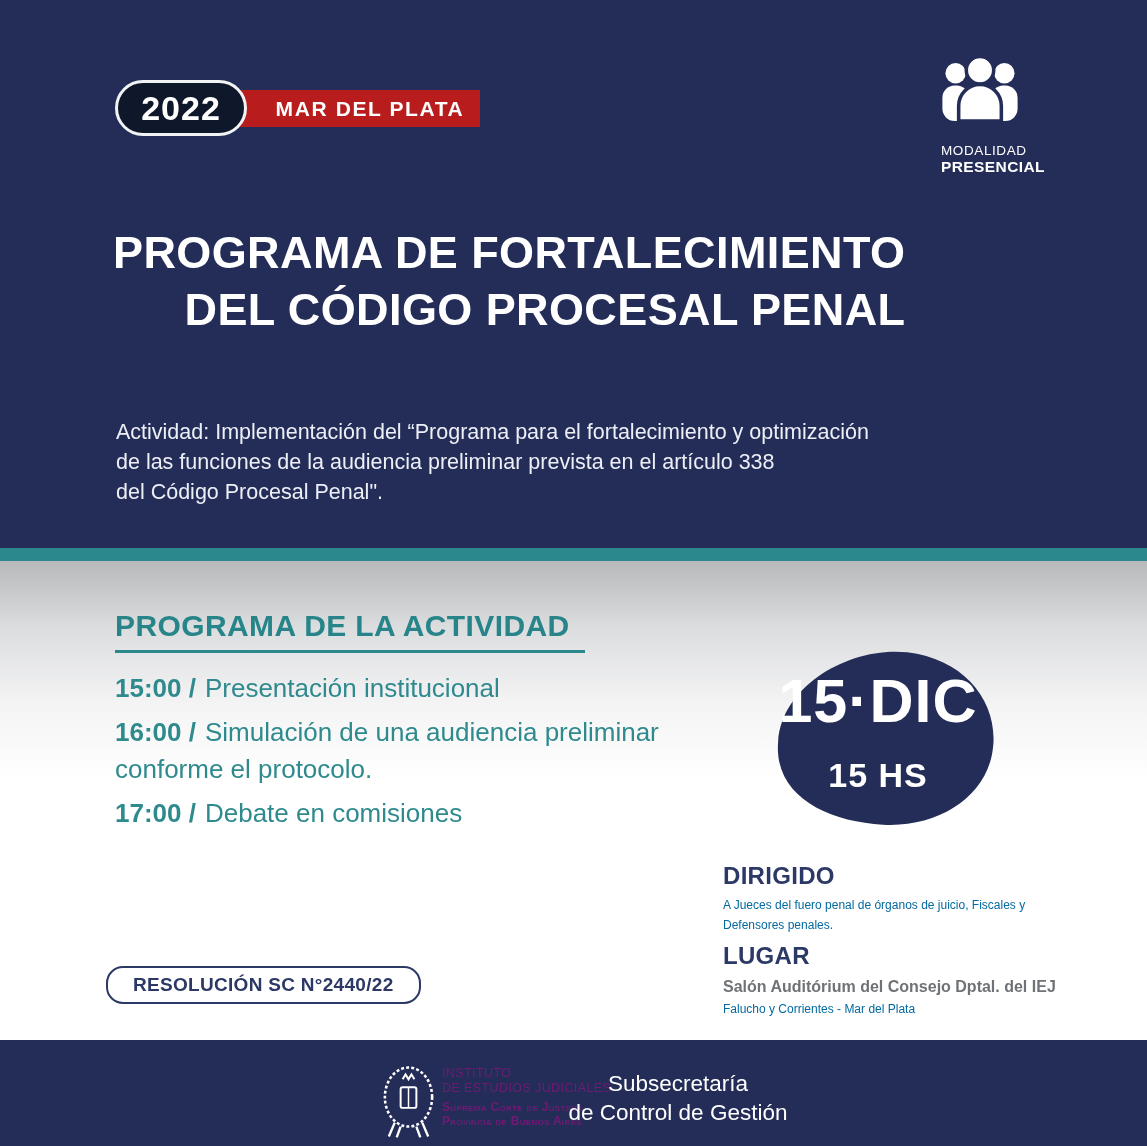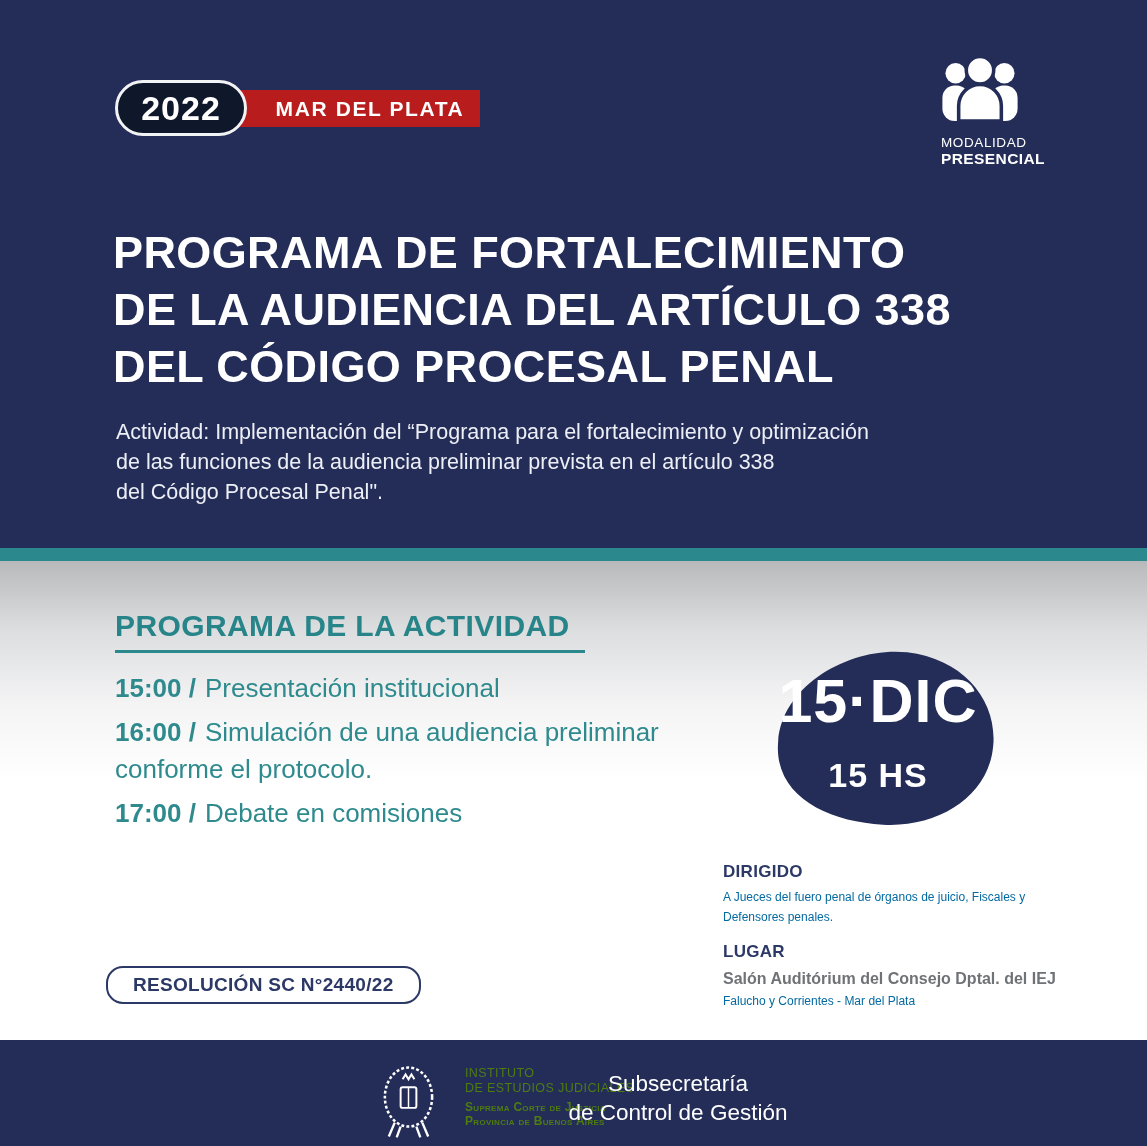--- a/index.html
+++ b/index.html
@@ -18,26 +18,26 @@
   .badge-band { position:absolute; left:236px; top:90px; width:244px; height:37px; background:#b91c1c;
                 display:flex; align-items:center; justify-content:center; padding-left:24px; }
   .badge-band span { color:#fff; font-weight:700; font-size:21px; letter-spacing:1.6px; }
   .badge-pill { position:absolute; left:115px; top:80px; width:132px; height:56px; background:#0f172a;
                 border:3px solid #f2f3f5; border-radius:29px; display:flex; align-items:center; justify-content:center; }
   .badge-pill span { color:#fff; font-weight:700; font-size:34px; letter-spacing:1px; }
 
   
   .modality { position:absolute; left:941px; top:58px; color:#fff; }
   .modality svg { display:block; }
-  .mod-l1 { font-size:13.5px; font-weight:400; letter-spacing:0.6px; margin-top:14px; }
+  .mod-l1 { font-size:13.5px; font-weight:400; letter-spacing:0.6px; margin-top:22px; }
   .mod-l2 { font-size:15.5px; font-weight:800; letter-spacing:0.4px; }
 
   
   .title { position:absolute; left:113px; top:224px; color:#ffffff; font-size:45px; font-weight:800;
-           line-height:57px; letter-spacing:0.4px; }
+           line-height:57px; letter-spacing:0.4px;text-align:right; }
   .desc { position:absolute; left:116px; top:417px; color:#edeff6; font-size:21.5px; font-weight:400; line-height:30px; }
 
   
   .prog-heading { position:absolute; left:115px; top:609px; color:#27858a; font-size:30px; font-weight:800; letter-spacing:0.4px; }
   .prog-underline { position:absolute; left:115px; top:650px; width:470px; height:3px; background:#2b898d; }
   .schedule { position:absolute; left:115px; top:670px; width:560px; color:#2e8a8d; font-size:26px; line-height:37px; }
   .prog-item { margin-bottom:7px; }
   .prog-time { font-weight:800; margin-right:9px; }
 
   
@@ -49,27 +49,27 @@
   .blob { position:absolute; left:754px; top:642px; width:260px; height:192px; }
   .blob svg { position:absolute; left:0; top:0; }
   .blob-text { position:absolute; left:0; top:0; width:100%; height:100%; display:flex; flex-direction:column;
                align-items:center; justify-content:center; transform:translate(-6px,-8px); color:#fff; }
   .blob-date { font-size:61px; font-weight:700; letter-spacing:1px; }
   .blob-time { font-size:34px; font-weight:800; letter-spacing:1px; margin-top:20px; }
 
   
   .dirigido { position:absolute; left:723px; top:862px; width:352px; }
   .lugar { position:absolute; left:723px; top:942px; width:380px; }
-  .block-heading { color:#2c3966; font-weight:800; font-size:17px; letter-spacing:0.3px; margin-bottom:5px; }
+  .block-heading { color:#2c3966; font-weight:800; font-size:24px; letter-spacing:0.3px; margin-bottom:5px; }
   .block-text { color:#0369a1; font-size:12px; line-height:20px; }
   .lugar-bold { color:#6f7276; font-weight:700; font-size:16px; line-height:24px; }
 
   
   .crest { position:absolute; left:377px; top:1057px; }
-  .institute { position:absolute; left:465px; top:1066px; color:#4d7c0f; }
+  .institute { position:absolute; left:442px; top:1066px; color:#701a75; }
   .inst-reg { font-size:12.5px; font-weight:400; letter-spacing:0.4px; line-height:15px; }
   .inst-caps { font-size:12px; font-weight:700; font-variant:small-caps; letter-spacing:0.3px; line-height:14px; }
   .inst-gap { height:4px; }
   .subsec { position:absolute; left:518px; top:1069px; width:320px; text-align:center; color:#fff;
             font-size:22.5px; font-weight:400; line-height:29px; }
 </style>
 </head>
 <body>
 
 <div class="poster">
@@ -96,21 +96,20 @@
         <circle cx="38" cy="12" r="13.5" fill="#ffffff" stroke="#242d58" stroke-width="3.5"></circle>
         <path d="M17,62 L17,47 A21,21 0 0 1 59,47 L59,62 Z" fill="#ffffff" stroke="#242d58" stroke-width="3.5"></path>
       </svg>
     </span>
     <div class="mod-l1">MODALIDAD</div>
     <div class="mod-l2">PRESENCIAL</div>
   </div>
 
   <div class="title">
     <div>PROGRAMA DE FORTALECIMIENTO</div>
-    <div>DE LA AUDIENCIA DEL ARTÍCULO 338</div>
     <div>DEL CÓDIGO PROCESAL PENAL</div>
   </div>
 
   <div class="desc">
     <div>Actividad: Implementación del “Programa para el fortalecimiento y optimización</div>
     <div>de las funciones de la audiencia preliminar prevista en el artículo 338</div>
     <div>del Código Procesal Penal".</div>
   </div>
 
   <div class="prog-heading">PROGRAMA DE LA ACTIVIDAD</div>

